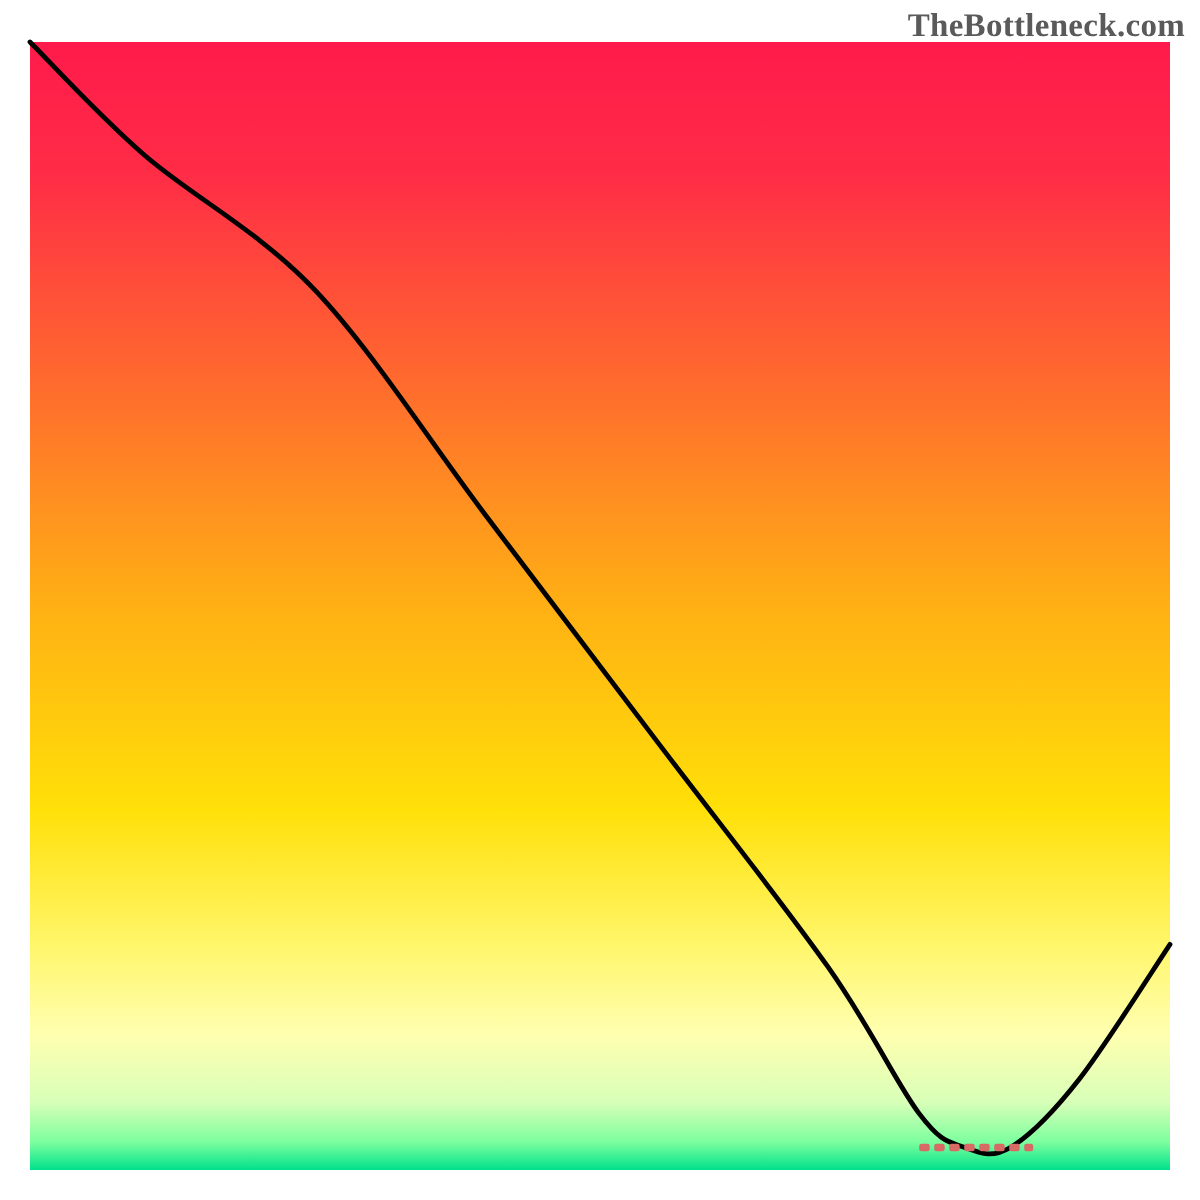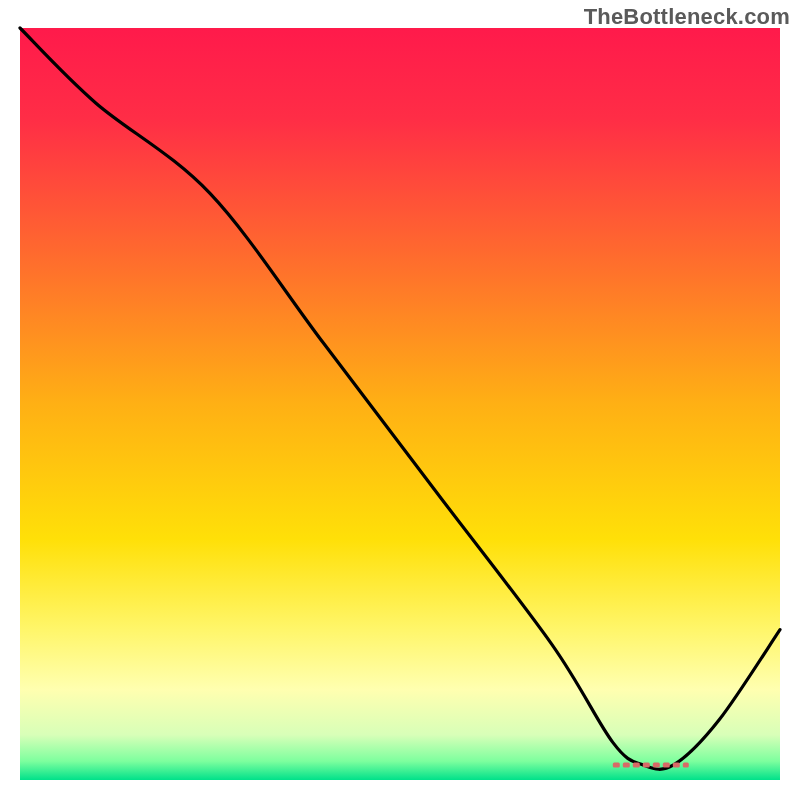--- a/index.html
+++ b/index.html
@@ -17,20 +17,21 @@
     height: 800px;
   }
   .watermark {
     position: absolute;
     top: 4px;
     right: 10px;
     font-size: 22px;
     font-weight: 600;
     color: #5a5a5a;
     letter-spacing: 0.2px;
+    font-family: Liberation Serif, serif;
   }
   svg.plot {
     position: absolute;
     left: 0;
     top: 0;
   }
 </style>
 </head>
 <body>
 

